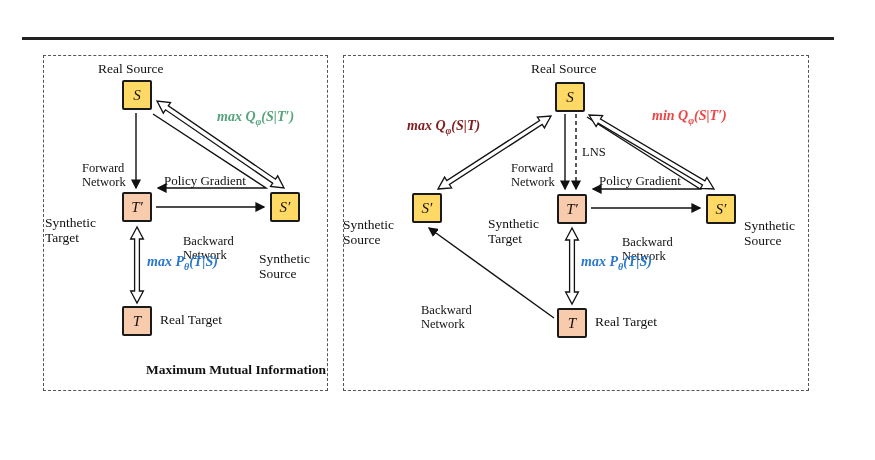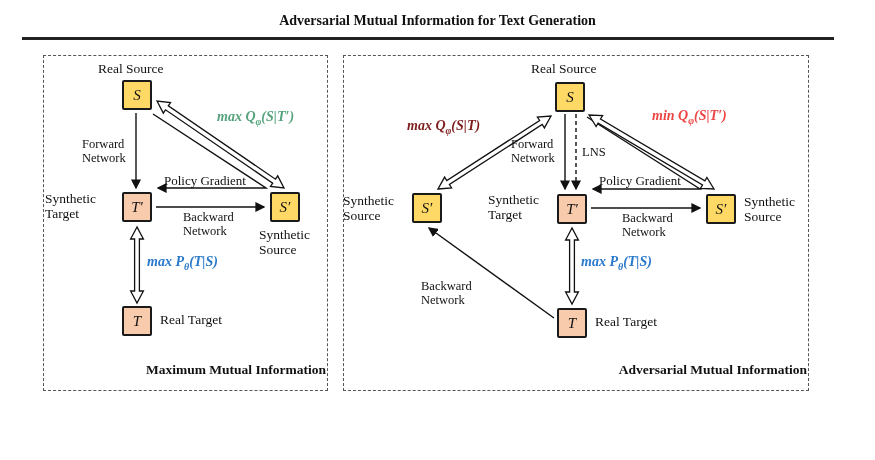--- a/index.html
+++ b/index.html
@@ -9,36 +9,35 @@
         font-weight:bold;font-size:14px;}
   .title-rule{position:absolute;left:22px;top:37px;width:812px;height:2.6px;background:#222;}
   .panel{position:absolute;border:1.4px dashed #555;background:transparent;}
   #panel-left{left:43px;top:55px;width:283px;height:334px;}
   #panel-right{left:343px;top:55px;width:464px;height:334px;}
   #arrow-layer{position:absolute;left:0;top:0;width:875px;height:460px;pointer-events:none;}
   .node{position:absolute;width:30px;height:30px;box-sizing:border-box;border:2px solid #1a1a1a;
         border-radius:2px;display:flex;align-items:center;justify-content:center;
         font-style:italic;font-size:15px;color:#111;}
   .lbl{position:absolute;font-size:13.5px;line-height:1.08;color:#111;white-space:nowrap;}
-  .lbl.wrap{white-space:normal;}
+  .lbl.wrap{white-space:normal;margin-top:24px;}
   .lbl.edge{font-size:12.5px;}
   .lbl.pg{font-size:13px;}
   .obj{position:absolute;font-style:italic;font-weight:bold;font-size:14px;white-space:nowrap;}
   .obj sub{font-size:10px;font-style:italic;}
   .panel-caption{position:absolute;font-weight:bold;font-size:13.5px;text-align:right;}
   .figure-caption{position:absolute;left:10px;top:406px;width:856px;font-size:13.6px;
         line-height:1.42;color:#151515;}
   .figure-caption .fig-label{font-style:italic;}
 </style>
 </head>
 <body>
 
 <div id="page">
 
-  <div class="running-title">Adversarial Mutual Information for Text Generation</div>
   <div class="title-rule"></div>
 
   <div id="panel-left" class="panel"></div>
   <div id="panel-right" class="panel"></div>
 
   <svg id="arrow-layer" viewBox="0 0 875 460">
     <defs>
       <marker id="ah" viewBox="0 0 10 10" refX="8.6" refY="5" markerWidth="10" markerHeight="10" markerUnits="userSpaceOnUse" orient="auto">
         <path d="M0,0 L10,5 L0,10 z" fill="#111"></path>
       </marker>
@@ -133,18 +132,17 @@
     <span>max P</span><sub>θ</sub><span>(T|S)</span>
   </span>
 
   <div class="lbl edge wrap" style="left:421px;top:280px;width:64px;">Backward Network</div>
 
   <div class="node" style="left: 557px; top: 308px; background-color: rgb(248, 203, 173);">
     <span>T</span>
   </div>
   <div class="lbl" style="left:595px;top:315px;">Real Target</div>
 
-  <div class="panel-caption" style="left:343px;top:362px;width:464px;">Adversarial Mutual Information</div>
 
   <div class="figure-caption">
   </div>
 
 </div>
 
 </body></html>

